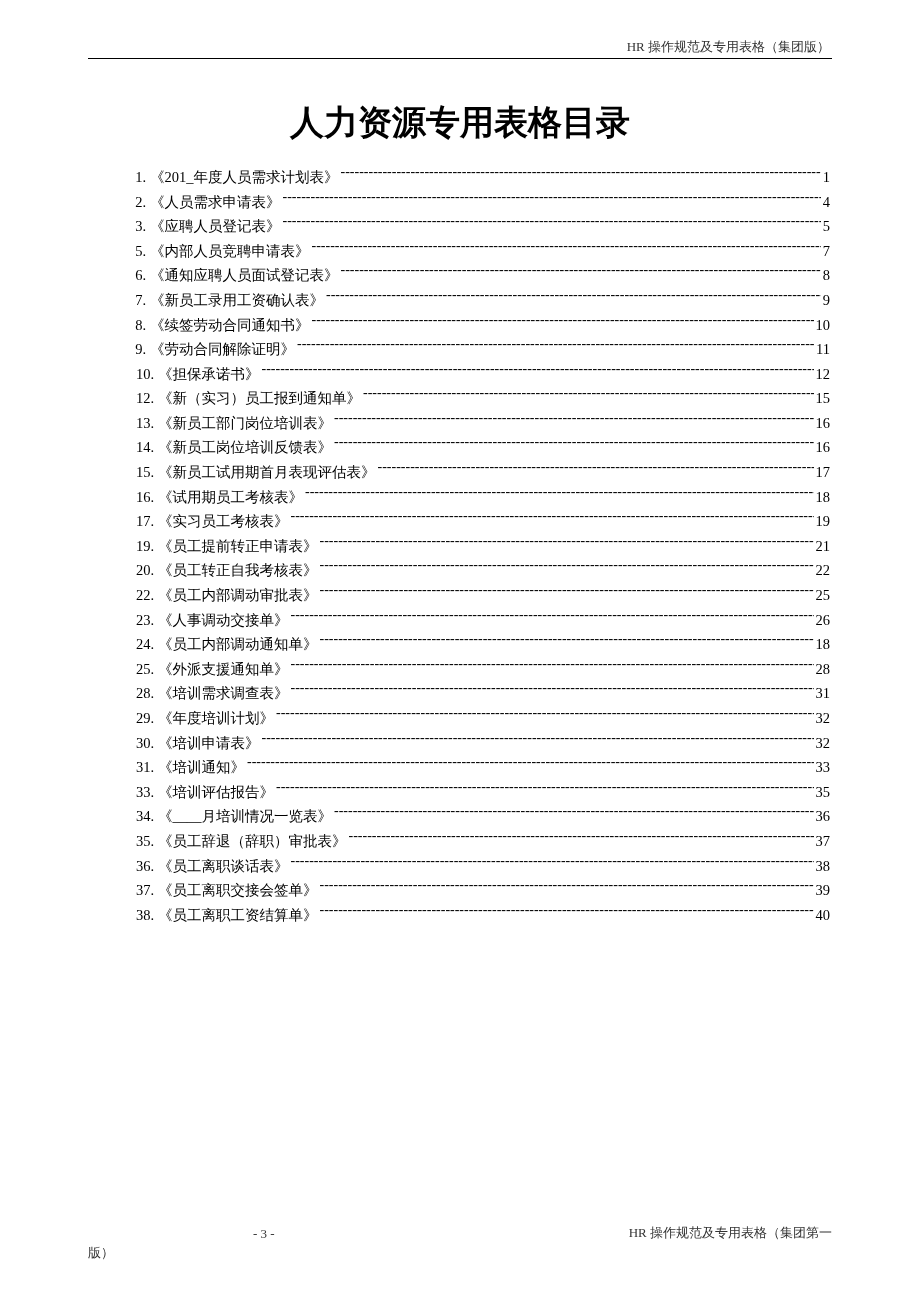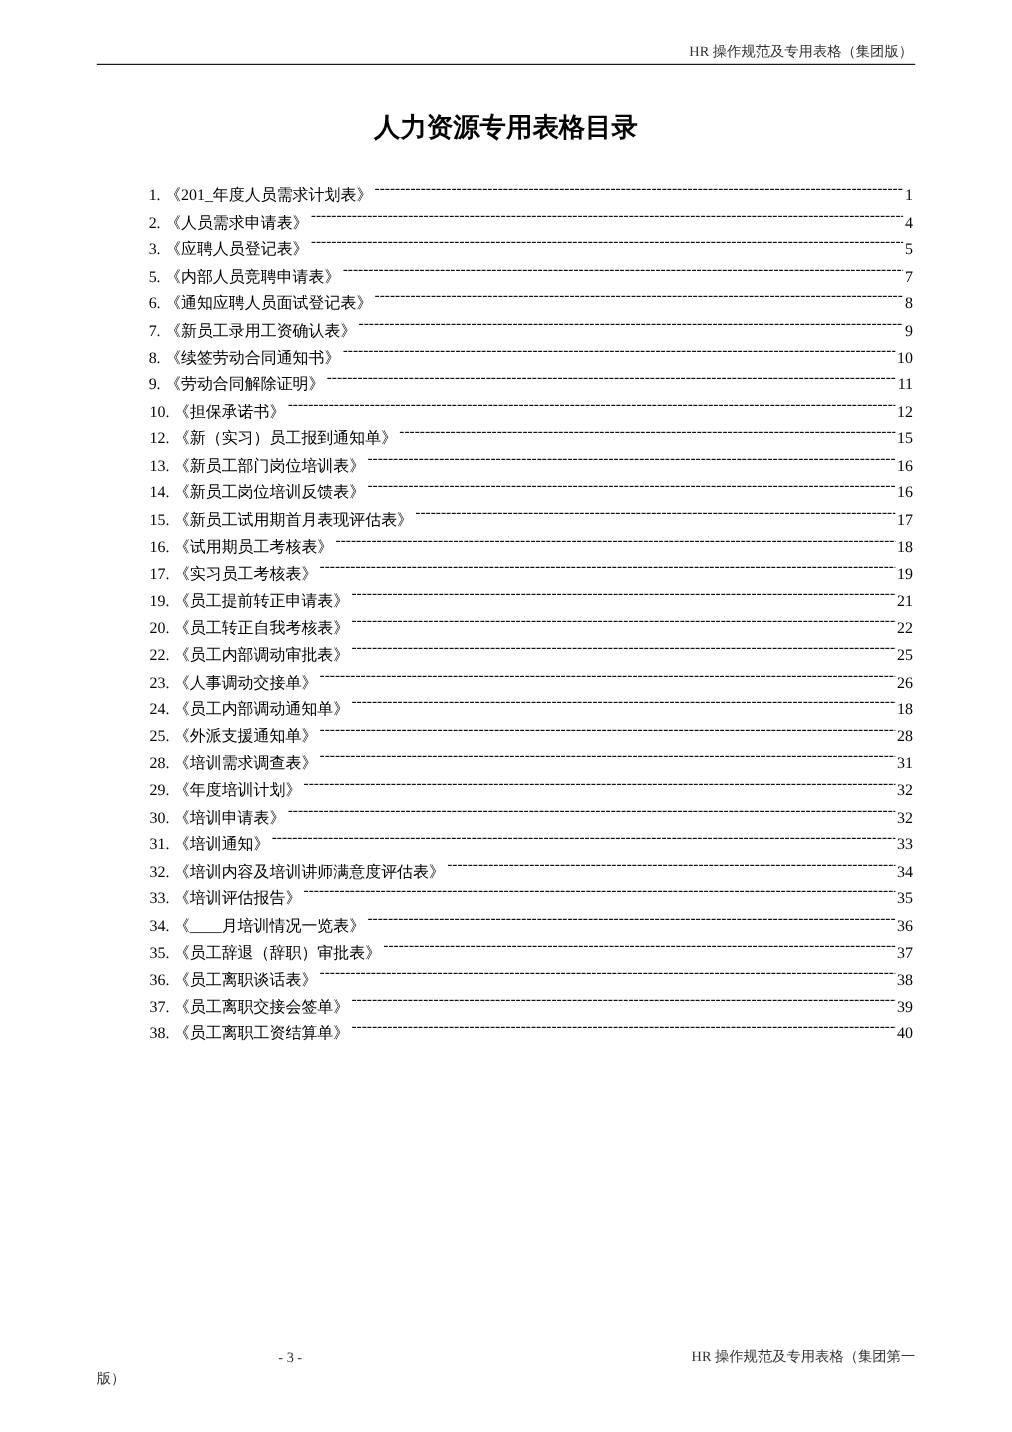--- a/index.html
+++ b/index.html
@@ -28,21 +28,21 @@
       left: 88px;
       right: 88px;
       border-top: 1px solid #000;
     }
     .title {
       position: absolute;
       top: 100px;
       left: 0;
       right: 0;
       text-align: center;
-      font-size: 24px;
+      font-size: 34px;
       font-weight: bold;
       font-family: "SimHei", "黑体", "SimSun", sans-serif;
     }
     .toc {
       position: absolute;
       top: 166px;
       left: 128px;
       right: 90px;
     }
     .toc-row {
@@ -260,26 +260,20 @@
       <span class="toc-leader"></span>
       <span class="toc-page">32</span>
     </div>
     <div class="toc-row">
       <span class="toc-num w2">31.</span>
       <span class="toc-label">《培训通知》</span>
       <span class="toc-leader"></span>
       <span class="toc-page">33</span>
     </div>
     <div class="toc-row">
-      <span class="toc-num w2">32.</span>
-      <span class="toc-label">《培训内容及培训讲师满意度评估表》</span>
-      <span class="toc-leader"></span>
-      <span class="toc-page">34</span>
-    </div>
-    <div class="toc-row">
       <span class="toc-num w2">33.</span>
       <span class="toc-label">《培训评估报告》</span>
       <span class="toc-leader"></span>
       <span class="toc-page">35</span>
     </div>
     <div class="toc-row">
       <span class="toc-num w2">34.</span>
       <span class="toc-label">《____月培训情况一览表》</span>
       <span class="toc-leader"></span>
       <span class="toc-page">36</span>

